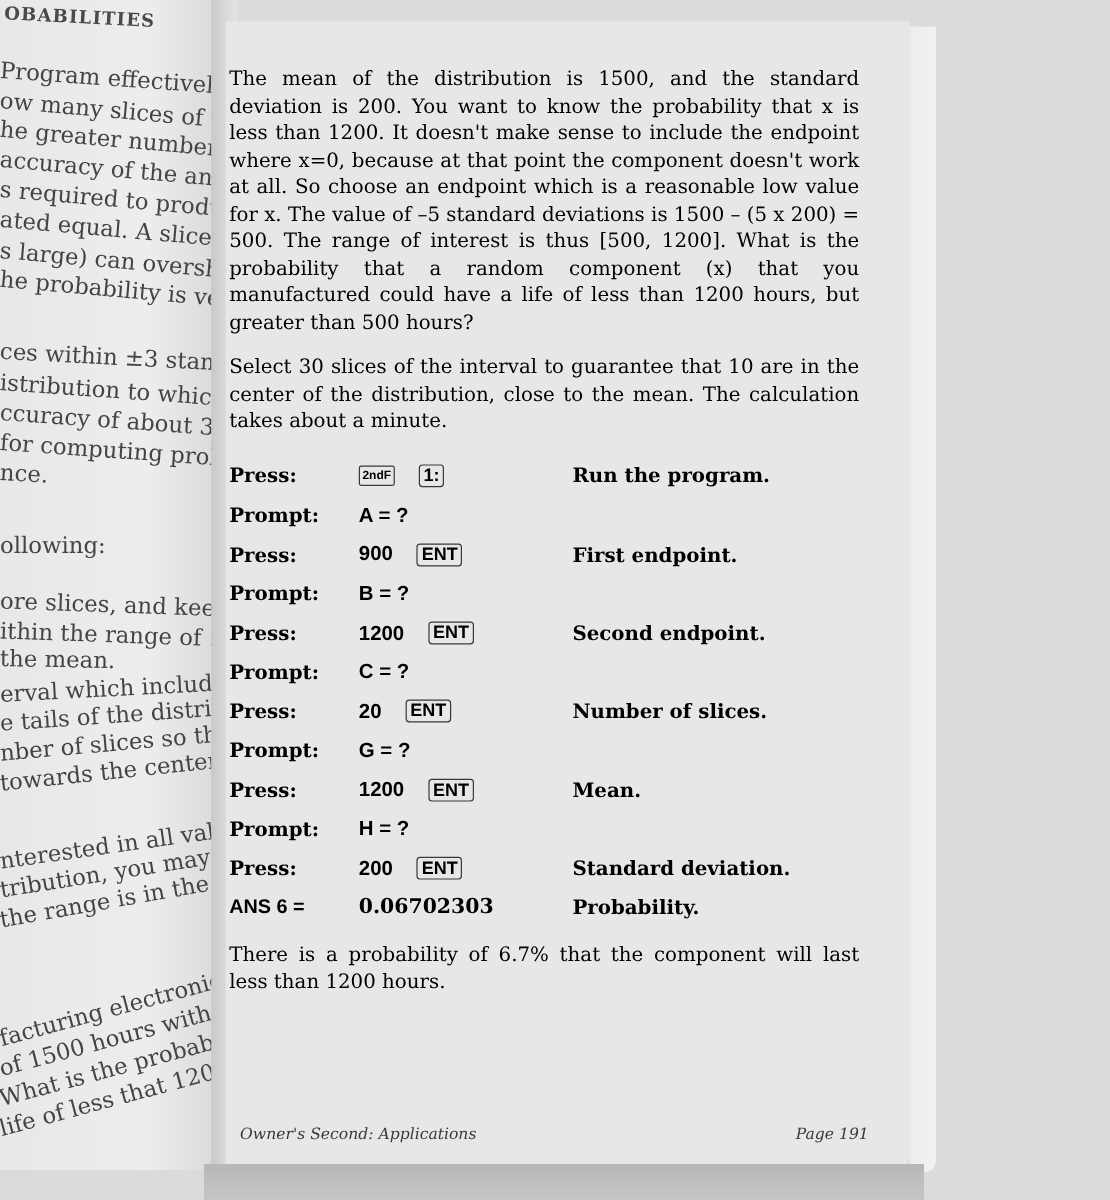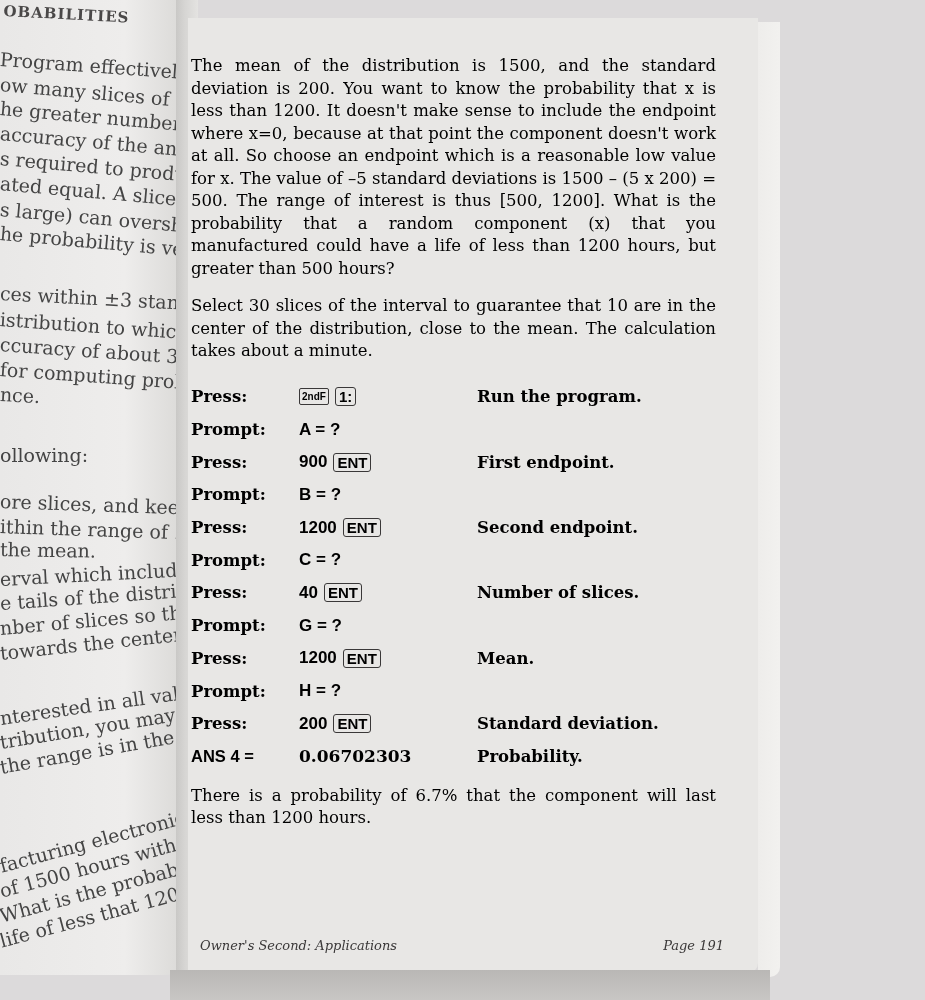--- a/index.html
+++ b/index.html
@@ -57,21 +57,21 @@
   .steps { margin-top:18px;font-weight:bold; }
   .step {
     display:flex; align-items:center; height:32.7px;
   }
   .step .lbl {
     width:108px; font-size:16.5px;
   }
   .step .lbl.sans, .step .val.sans { font-family:"Liberation Sans", sans-serif; }
   .step .val {
     width:178px; font-family:"Liberation Sans", sans-serif; font-size:17px;
-    display:flex; align-items:center; gap:6px;text-align:right;
+    display:flex; align-items:center; gap:20px;text-align:right;
   }
   .step .desc { font-size:16.5px; }
   .step.prompt .desc { visibility:hidden; }
   .key {
     display:inline-block; border:1.5px solid #3a3838; border-radius:3px;
     padding:0 3px; font-family:"Liberation Sans", sans-serif; font-size:15px; line-height:17px;
   }
   .key.small { font-size:10px; line-height:13px; padding:1px 2px; border-radius:2px; }
   .step.ans .val { font-family:"DejaVu Serif", serif; font-size:17px; }
   .final { margin-top:12px; }
@@ -167,21 +167,21 @@
       <div class="step prompt">
         <span class="lbl">Prompt:</span>
         <span class="val">
           <span>C = ?</span>
         </span>
         <span class="desc"></span>
       </div>
       <div class="step press">
         <span class="lbl">Press:</span>
         <span class="val">
-          <span>40</span>
+          <span>20</span>
           <span class="key">ENT</span>
         </span>
         <span class="desc">Number of slices.</span>
       </div>
       <div class="step prompt">
         <span class="lbl">Prompt:</span>
         <span class="val">
           <span>G = ?</span>
         </span>
         <span class="desc"></span>
@@ -203,21 +203,21 @@
       </div>
       <div class="step press">
         <span class="lbl">Press:</span>
         <span class="val">
           <span>200</span>
           <span class="key">ENT</span>
         </span>
         <span class="desc">Standard deviation.</span>
       </div>
       <div class="step ans">
-        <span class="lbl sans">ANS 4 =</span>
+        <span class="lbl sans">ANS 6 =</span>
         <span class="val">
           <span>0.06702303</span>
         </span>
         <span class="desc">Probability.</span>
       </div>
     </div>
   <p class="para final">There is a probability of 6.7% that the component will last less than 1200 hours.</p>
 </div>
 
 <div class="footer">

